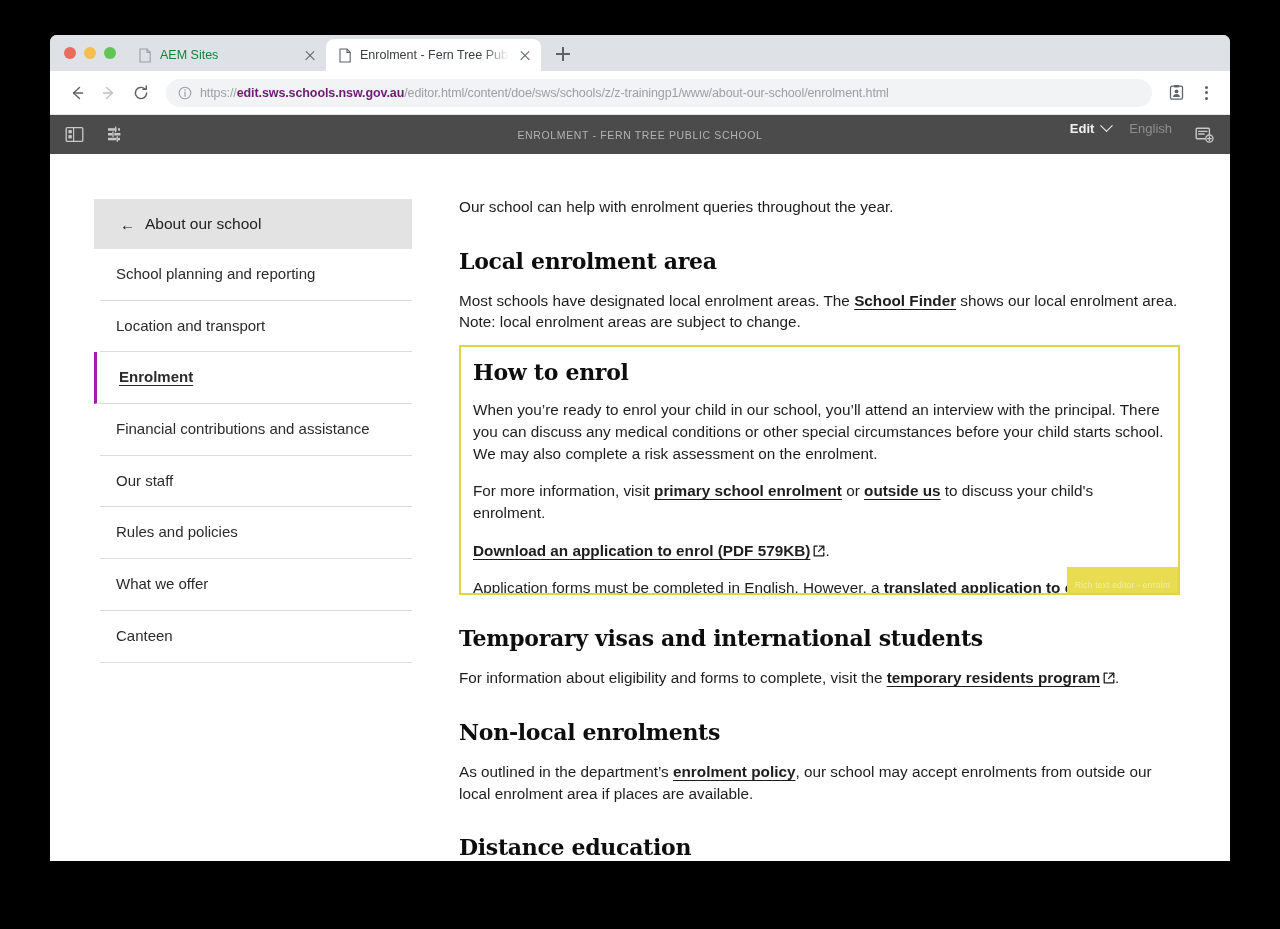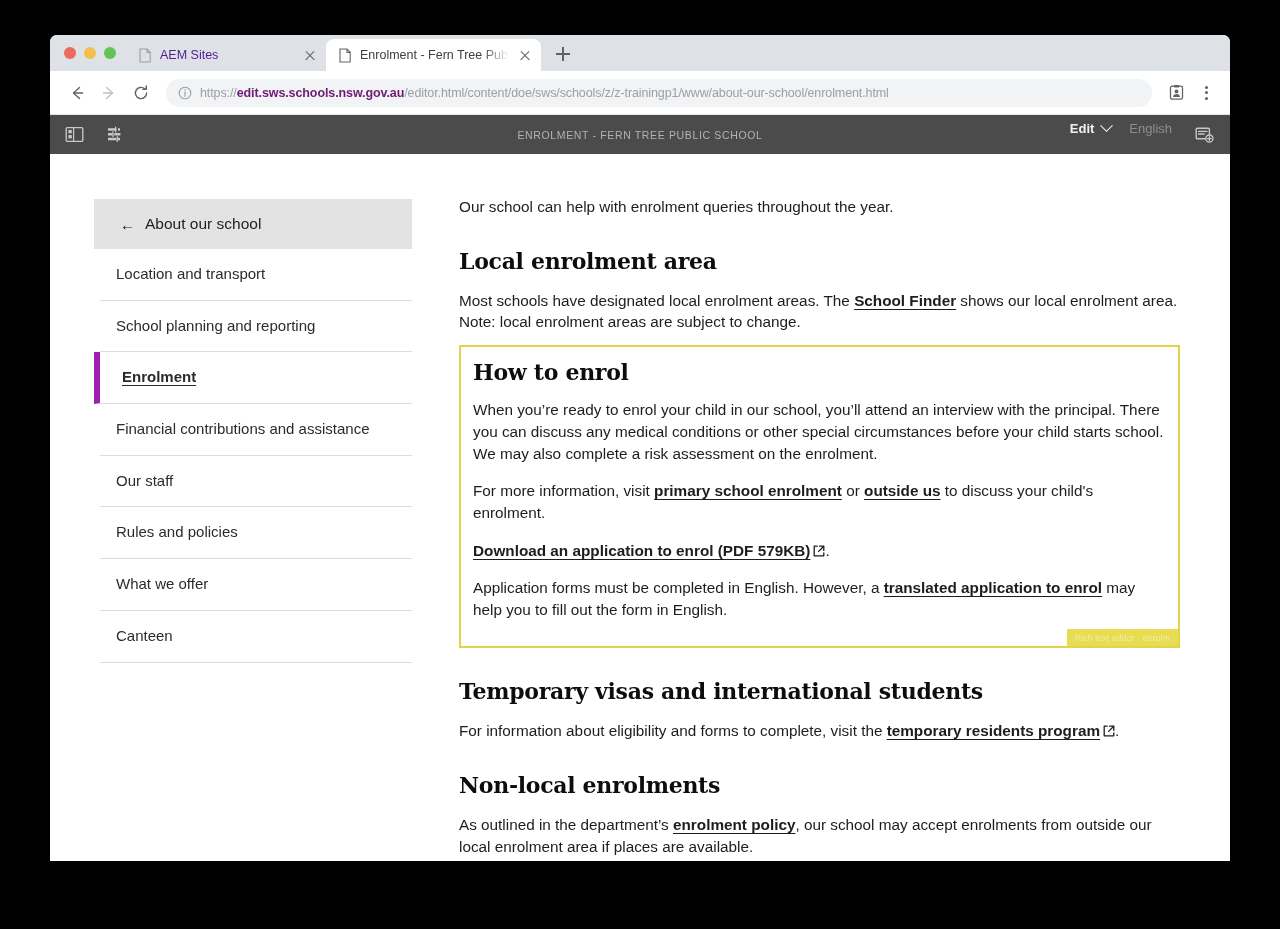--- a/index.html
+++ b/index.html
@@ -41,21 +41,21 @@
   .dot.green { background: #61c454; }
 
   .tab {
     height: 32px;
     display: flex; align-items: center;
     gap: 8px;
     padding: 0 8px 0 12px;
     min-width: 200px; max-width: 215px;
     border-radius: 8px 8px 0 0;
     font-size: 12.5px;
-    color: #4c1d95;
+    color: #15803d;
     position: relative;
   }
   .tab.inactive { background: transparent; }
   .tab.active { background: #fff; color: #3c4043; }
   .tab-favicon {
     width: 14px; height: 15px; flex: 0 0 14px;
     position: relative;
   }
   .tab-favicon svg { display: block; }
   .tab-title {
@@ -201,21 +201,21 @@
     padding: 15px 10px 15px 16px;
     font-size: 15px;
     color: #2b2b2b;
     line-height: 1.38;
     margin-left: 6px;
     position: relative;
   }
   .nav-item.active {
     margin-left: 0;
     padding-left: 22px;
-    border-left: 6px solid #a21caf;
+    border-left: 3px solid #a21caf;
     font-weight: bold;
   }
   .nav-item.active .nav-label {
     text-decoration: underline;
     text-underline-offset: 3px;
   }
 
   
   .content {
     flex: 1 1 auto;
@@ -250,33 +250,33 @@
     vertical-align: -1px;
     margin-left: 3px;
   }
 
   
   .rte-box {
     border: 2px solid #e3d34a;
     padding: 10px 12px 10px 12px;
     margin: 12px 0 0 0;
     position: relative;
-    height: 303px;
+    height: 250px;
     overflow: hidden;
   }
   .rte-box h2 { margin: 2px 0 14px 0; }
   .rte-box p { margin-bottom: 16px; }
   .rte-badge {
     position: absolute;
     right: 0; bottom: 0;
     background: #e7dc52;
     color: #f2ef9e;
     font-size: 8.5px;
     letter-spacing: 0.2px;
-    padding: 4px 8px 3px 8px;
+    padding: 13px 8px 3px 8px;
     white-space: nowrap;
     line-height: 1.2;
     max-width: 118px;
     overflow: hidden;
   }
   .lower-section { margin-top: 28px; }
 </style>
 </head>
 <body>
 
@@ -407,22 +407,22 @@
   </div>
 
   <div class="page">
 
     <div class="sidebar">
       <div class="sidebar-header">
         <span class="back-arrow">←</span>
         <span>About our school</span>
       </div>
       <ul class="nav-list">
+        <li class="nav-item"><span class="nav-label">School planning and reporting</span></li>
         <li class="nav-item"><span class="nav-label">Location and transport</span></li>
-        <li class="nav-item"><span class="nav-label">School planning and reporting</span></li>
         <li class="nav-item active"><span class="nav-label">Enrolment</span></li>
         <li class="nav-item"><span class="nav-label">Financial contributions and assistance</span></li>
         <li class="nav-item"><span class="nav-label">Our staff</span></li>
         <li class="nav-item"><span class="nav-label">Rules and policies</span></li>
         <li class="nav-item"><span class="nav-label">What we offer</span></li>
         <li class="nav-item"><span class="nav-label">Canteen</span></li>
       </ul>
     </div>
 
     <div class="content">

